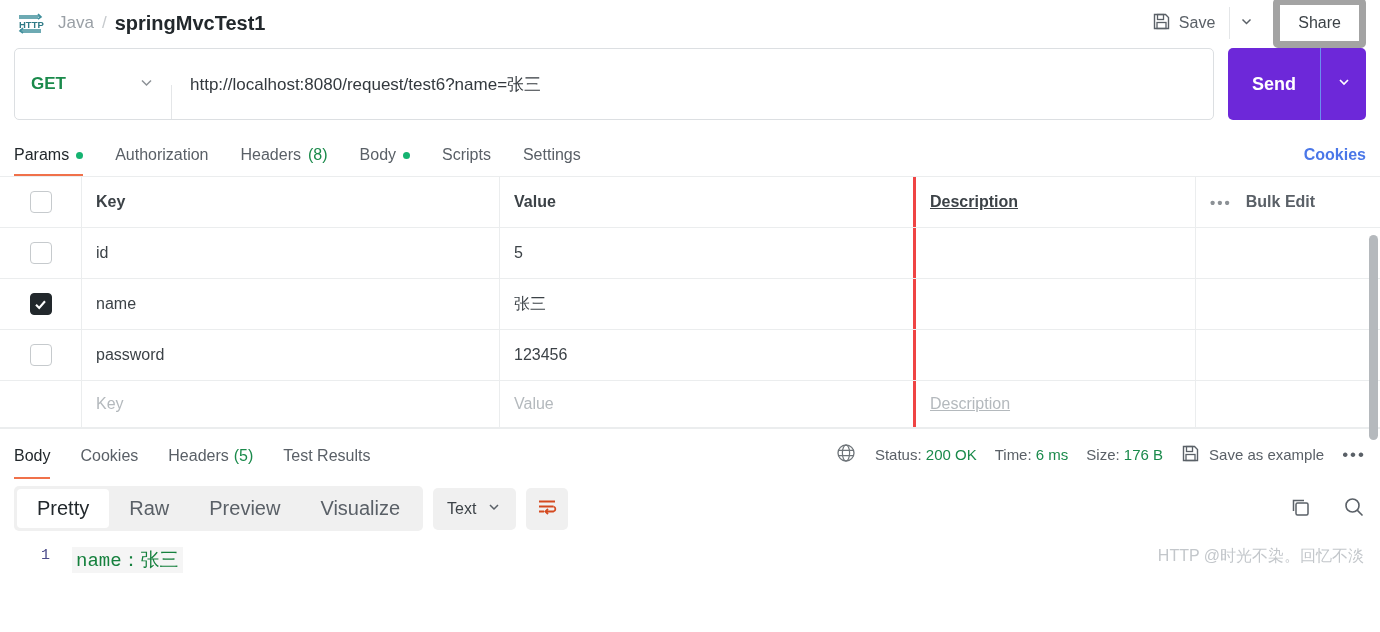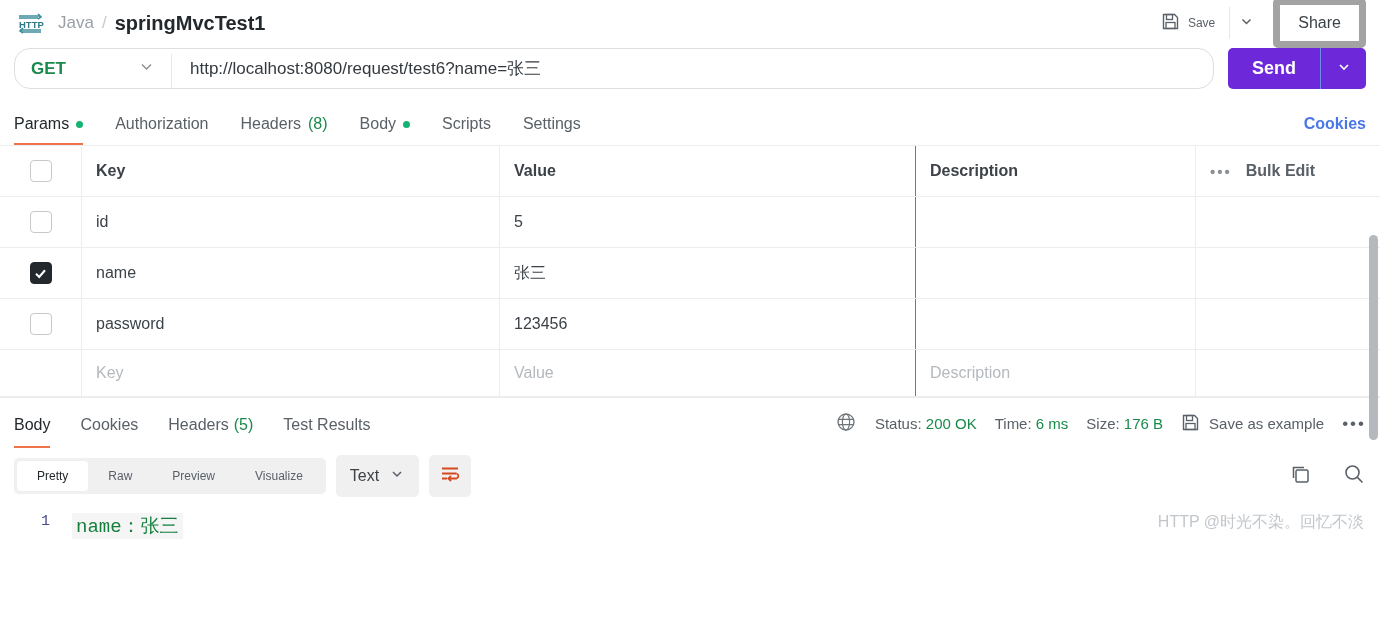--- a/index.html
+++ b/index.html
@@ -17,40 +17,40 @@
     height: 46px; display: flex; align-items: center;
     padding: 0 14px 0 16px;
   }
   .http-logo { width: 28px; height: 24px; flex: 0 0 auto; margin-right: 14px; }
   .crumb { font-size: 17px; color: #9aa0a6; }
   .crumb-sep { font-size: 17px; color: #c6cacd; margin: 0 8px; }
   .crumb-current { font-size: 20px; font-weight: bold; color: #22282c; }
   .header-right { margin-left: auto; display: flex; align-items: center; }
   .save-btn {
     display: flex; align-items: center; gap: 8px;
-    font-size: 12px; color: #5a6067; padding: 6px 8px;
+    font-size: 16px; color: #5a6067; padding: 6px 8px;
     background: none; border: none; cursor: pointer;
     font-family: inherit;
   }
   .save-caret {
     width: 34px; height: 32px; display: flex; align-items: center;
     justify-content: center; cursor: pointer;
     border-left: 1px solid #e4e6e8; margin: 0 10px 0 6px;
   }
   .share-btn {
     font-size: 16px; color: #3c4247; background: #fff;
     border: 7px solid #a3a3a3; border-radius: 5px;
     padding: 9px 18px; cursor: pointer; font-family: inherit;
   }
 
   
   .urlrow { display: flex; align-items: stretch; padding: 0 14px; margin-top: 2px; }
   .url-wrap {
     flex: 1 1 auto; display: flex; align-items: flex-end;
-    border: 1px solid #dcdfe2; border-radius: 16px; height: 41px;
+    border: 1px solid #dcdfe2; border-radius: 5px; height: 72px;
     background: #fff;
   }
   .method {
     display: flex; align-items: center; width: 156px; height: 100%;
     padding: 0 16px; cursor: pointer;
   }
   .method-label { font-size: 17px; font-weight: bold; color: #1a8a4b; }
   .method-caret { margin-left: auto; }
   .url-divider { width: 1px; height: 34px; background: #e4e6e8; }
   .url-input {
@@ -93,22 +93,22 @@
     cursor: pointer; padding-bottom: 12px; font-weight: bold;
   }
 
   
   .table { border-top: 1px solid #ebedee; }
   .trow { display: flex; align-items: stretch; border-bottom: 1px solid #ebedee; }
   .trow.head .cell { font-weight: bold; color: #3c4247; }
   .cell { padding: 14px 14px; font-size: 16px; color: #3c4247; display: flex; align-items: center; }
   .c-check { width: 82px; justify-content: center; border-right: 1px solid #ebedee; }
   .c-key { width: 418px; border-right: 1px solid #ebedee; }
-  .c-val { width: 416px; border-right: 1px solid #ef4444; }
-  .c-desc { flex: 1 1 auto; border-right: 1px solid #ebedee; }
+  .c-val { width: 416px; border-right: 3px solid #ef4444; }
+  .c-desc { flex: 1 1 auto; border-right: 1px solid #ebedee; text-decoration: underline; }
   .c-bulk { width: 184px; gap: 14px; border-right: none; }
   .trow.head .c-desc { border-right: 1px solid #ebedee; }
   .placeholder { color: #b4b9bd; }
   .chk {
     width: 22px; height: 22px; border: 1px solid #c6cacd;
     border-radius: 4px; background: #fff; cursor: pointer;
     display: flex; align-items: center; justify-content: center;
   }
   .chk.checked { background: #22282c; border-color: #22282c; }
   .bulk-dots { letter-spacing: 2px; color: #8c9196; font-size: 15px; cursor: pointer; }
@@ -132,21 +132,21 @@
   .meta { margin-left: auto; display: flex; align-items: center; gap: 18px; }
   .meta-item { font-size: 15px; color: #5a6067; white-space: nowrap; }
   .meta-val { color: #1a8a4b; }
   .save-ex { display: flex; align-items: center; gap: 9px; font-size: 15px; color: #5a6067; cursor: pointer; }
   .more-dots { letter-spacing: 2px; color: #5a6067; font-size: 17px; cursor: pointer; }
 
   
   .viewer-bar { display: flex; align-items: center; padding: 6px 14px 10px 14px; }
   .seg { display: flex; background: #f0f0f0; border-radius: 5px; padding: 3px; }
   .seg-item {
-    font-size: 12px; color: #5a6067; padding: 8px 20px;
+    font-size: 20px; color: #5a6067; padding: 8px 20px;
     border-radius: 4px; cursor: pointer; white-space: nowrap;
   }
   .seg-item.active { background: #ffffff; color: #22282c; }
   .fmt {
     display: flex; align-items: center; gap: 10px; margin-left: 10px;
     background: #f0f0f0; border-radius: 5px; padding: 11px 14px;
     font-size: 16px; color: #3c4247; cursor: pointer;
   }
   .wrap-btn {
     margin-left: 10px; width: 42px; height: 42px; background: #f0f0f0;

